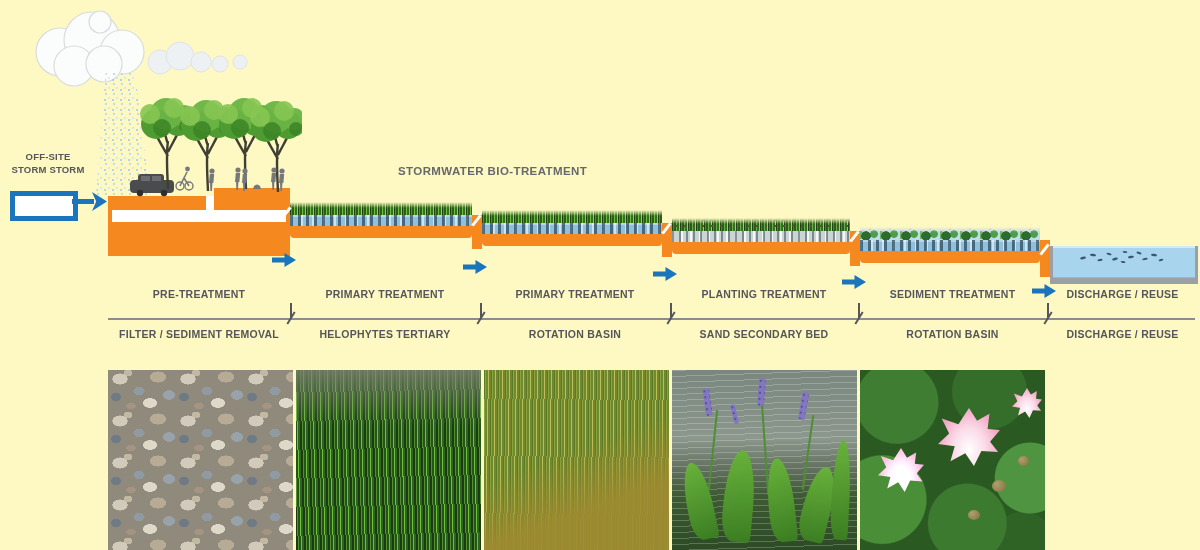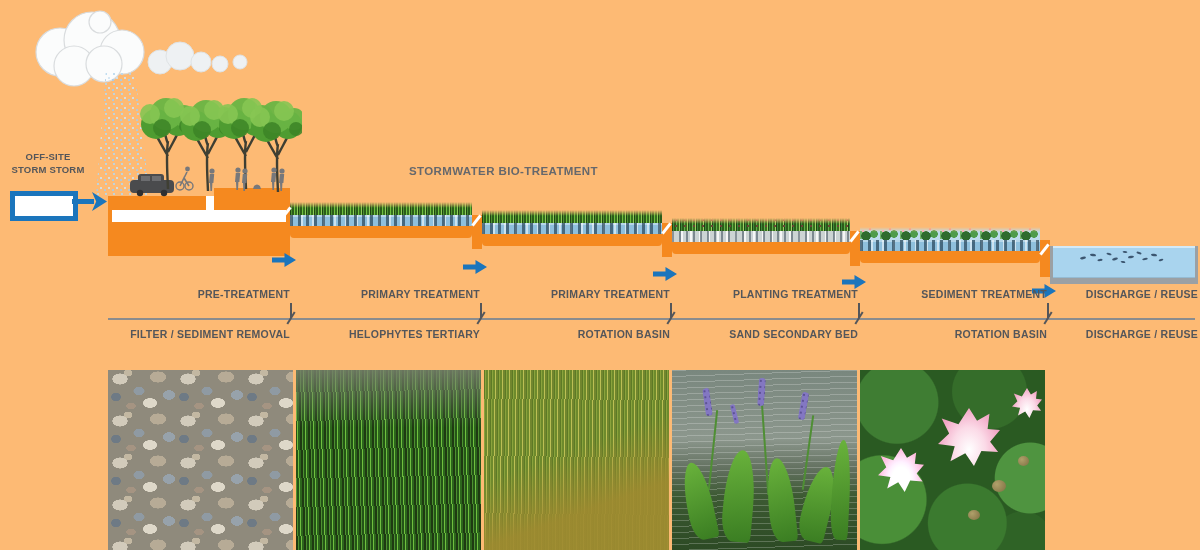--- a/index.html
+++ b/index.html
@@ -1,23 +1,23 @@
 <!DOCTYPE html>
 <html><head>
 <meta charset="utf-8">
 <style>
   html,body{margin:0;padding:0;background:#ffffff;}
-  #scene{position:relative;width:1200px;height:550px;background:#fdba74;overflow:hidden;
+  #scene{position:relative;width:1200px;height:550px;background:#fef9c3;overflow:hidden;
          font-family:"Liberation Sans","DejaVu Sans",sans-serif;}
   .abs{position:absolute;}
 
   
   .lbl{position:absolute;font-weight:bold;color:#54565a;font-size:10.5px;
-       letter-spacing:.25px;text-align:right;white-space:nowrap;}
-  .title{position:absolute;left:398px;top:165px;width:200px;text-align:right;
+       letter-spacing:.25px;text-align:center;white-space:nowrap;}
+  .title{position:absolute;left:398px;top:165px;width:200px;text-align:left;
          font-weight:bold;font-size:11.5px;color:#66686c;letter-spacing:.4px;}
   .offsite{position:absolute;left:0;top:150px;width:96px;text-align:center;
            font-weight:bold;font-size:9.5px;color:#54565a;line-height:13px;letter-spacing:.2px;}
 
   
   .s0{left:108px;width:182px;} .s1{left:290px;width:190px;} .s2{left:480px;width:190px;}
   .s3{left:670px;width:188px;} .s4{left:858px;width:189px;} .s5{left:1047px;width:151px;}
   .stage-row{top:288px;} .method-row{top:328px;}
 
   

